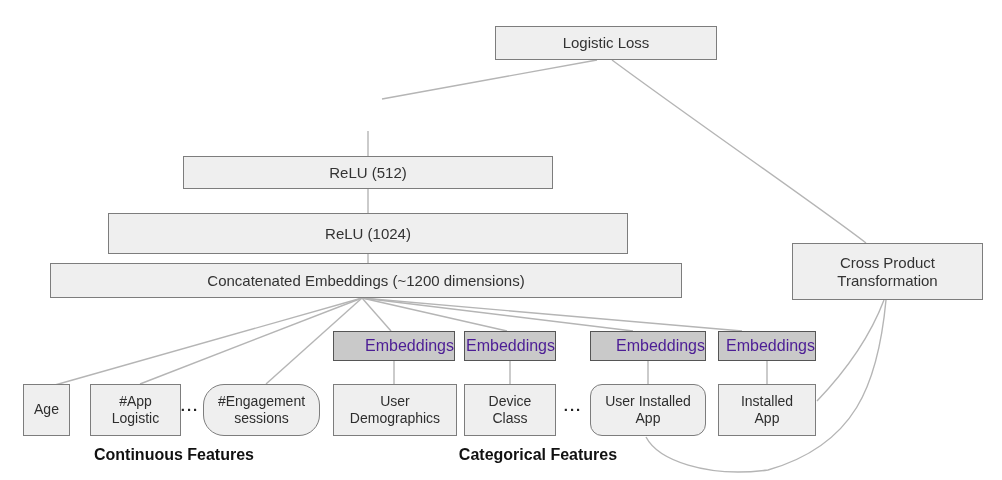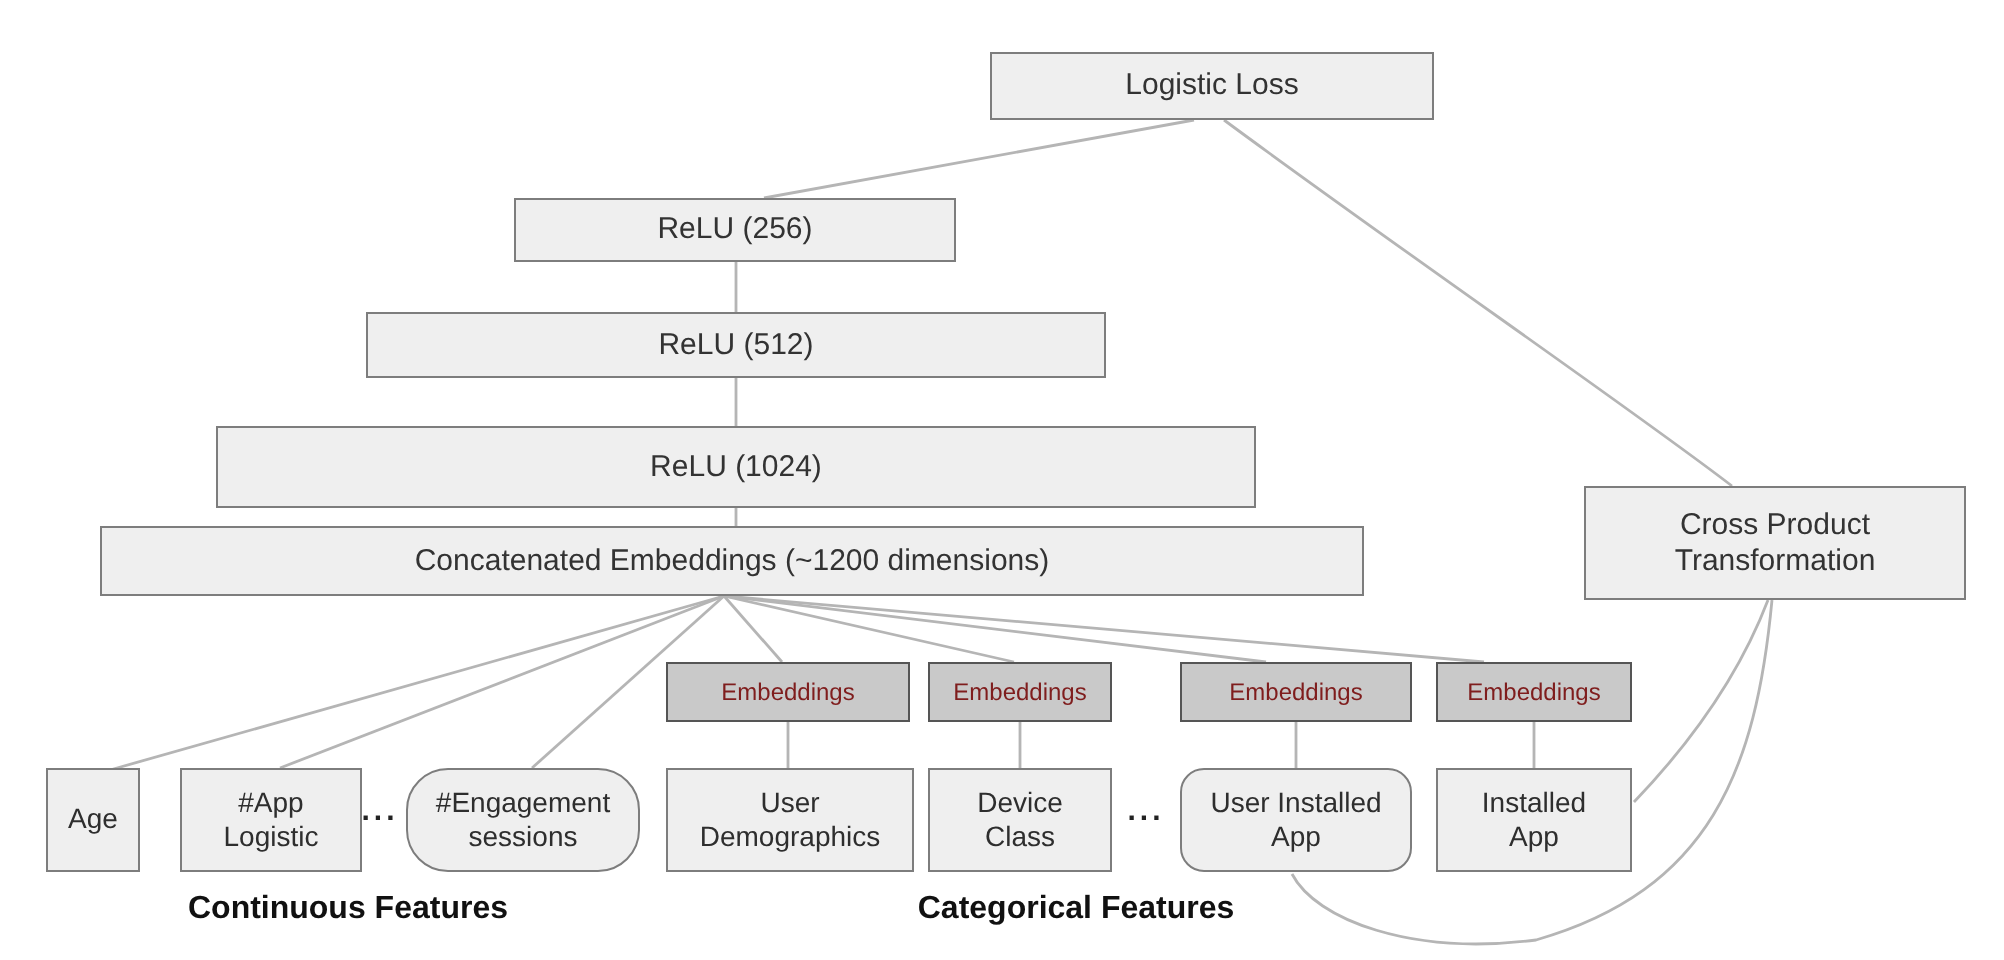--- a/index.html
+++ b/index.html
@@ -30,22 +30,23 @@
     justify-content: center;
     text-align: center;
     color: #333333;
     font-size: 15px;
     line-height: 1.2;
   }
   .node.small { font-size: 14px; line-height: 1.25; color: #2e2e2e; }
   .node.embed {
     background: #c9c9c9;
     border: 1.6px solid #555555;
-    font-size: 12px;
-    color: #7f1d1d;
+    font-size: 16px;
+    color: #4c1d95;
+    align-items: flex-end;
   }
   .dots {
     position: absolute;
     z-index: 2;
     font-size: 15px;
     font-weight: 700;
     letter-spacing: 2px;
     color: #222222;
     text-align: center;
   }
@@ -117,23 +118,20 @@
       <path d="M 884 300 C 868 342, 840 377, 817 401"></path>
 
       <path d="M 886 300 C 878 385, 855 445, 768 470 C 706 478, 658 460, 646 437"></path>
     </g>
   </svg>
 
   <div class="node" id="logistic-loss">
     <div>Logistic Loss</div>
   </div>
 
-  <div class="node" id="relu-256">
-    <div>ReLU (256)</div>
-  </div>
 
   <div class="node" id="relu-512">
     <div>ReLU (512)</div>
   </div>
 
   <div class="node" id="relu-1024">
     <div>ReLU (1024)</div>
   </div>
 
   <div class="node" id="concat-emb">

